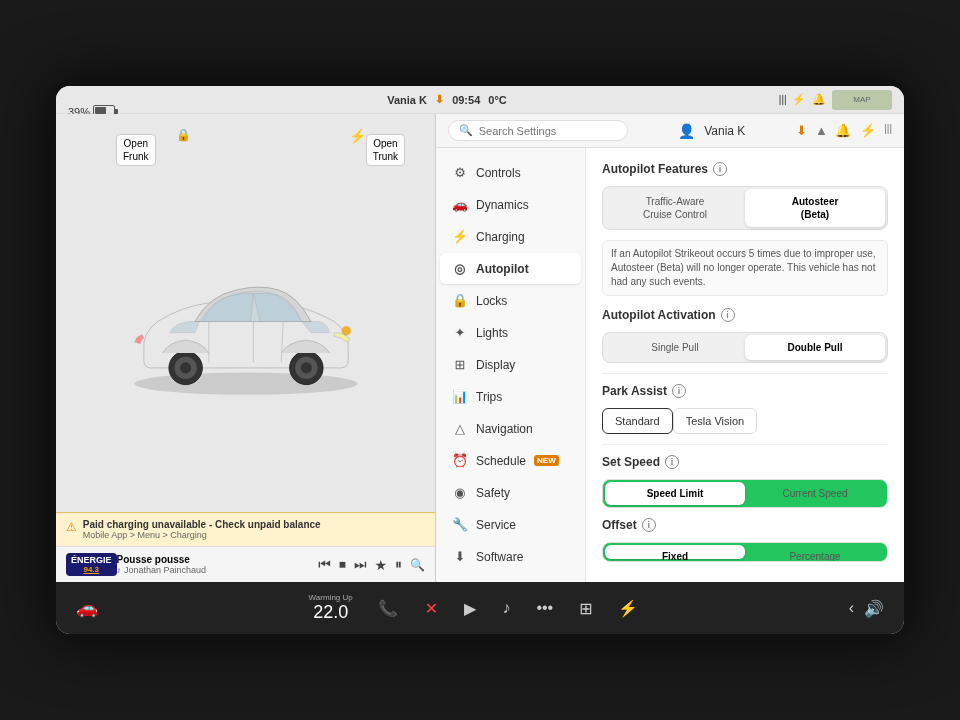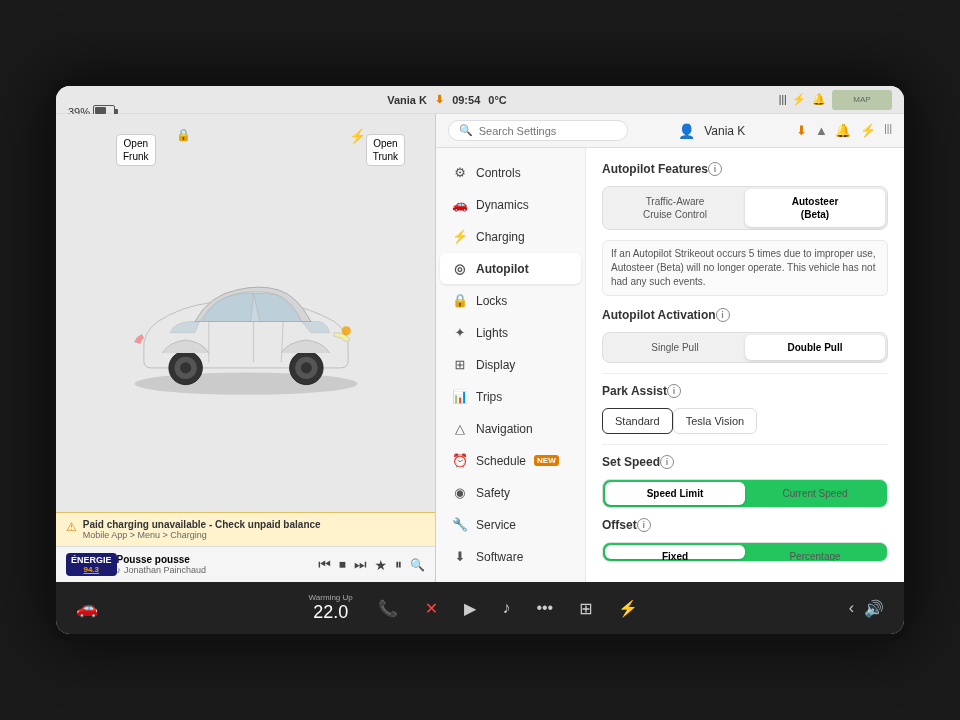--- a/index.html
+++ b/index.html
@@ -281,20 +281,21 @@
       background: white;
     }
 
     .section-title {
       font-size: 12px;
       font-weight: 600;
       color: #333;
       margin-bottom: 10px;
       display: flex;
       align-items: center;
+      gap: 5px;
     }
     .info-icon {
       width: 14px; height: 14px;
       border: 1.5px solid #888;
       border-radius: 50%;
       display: inline-flex;
       align-items: center;
       justify-content: center;
       font-size: 9px;
       color: #888;

